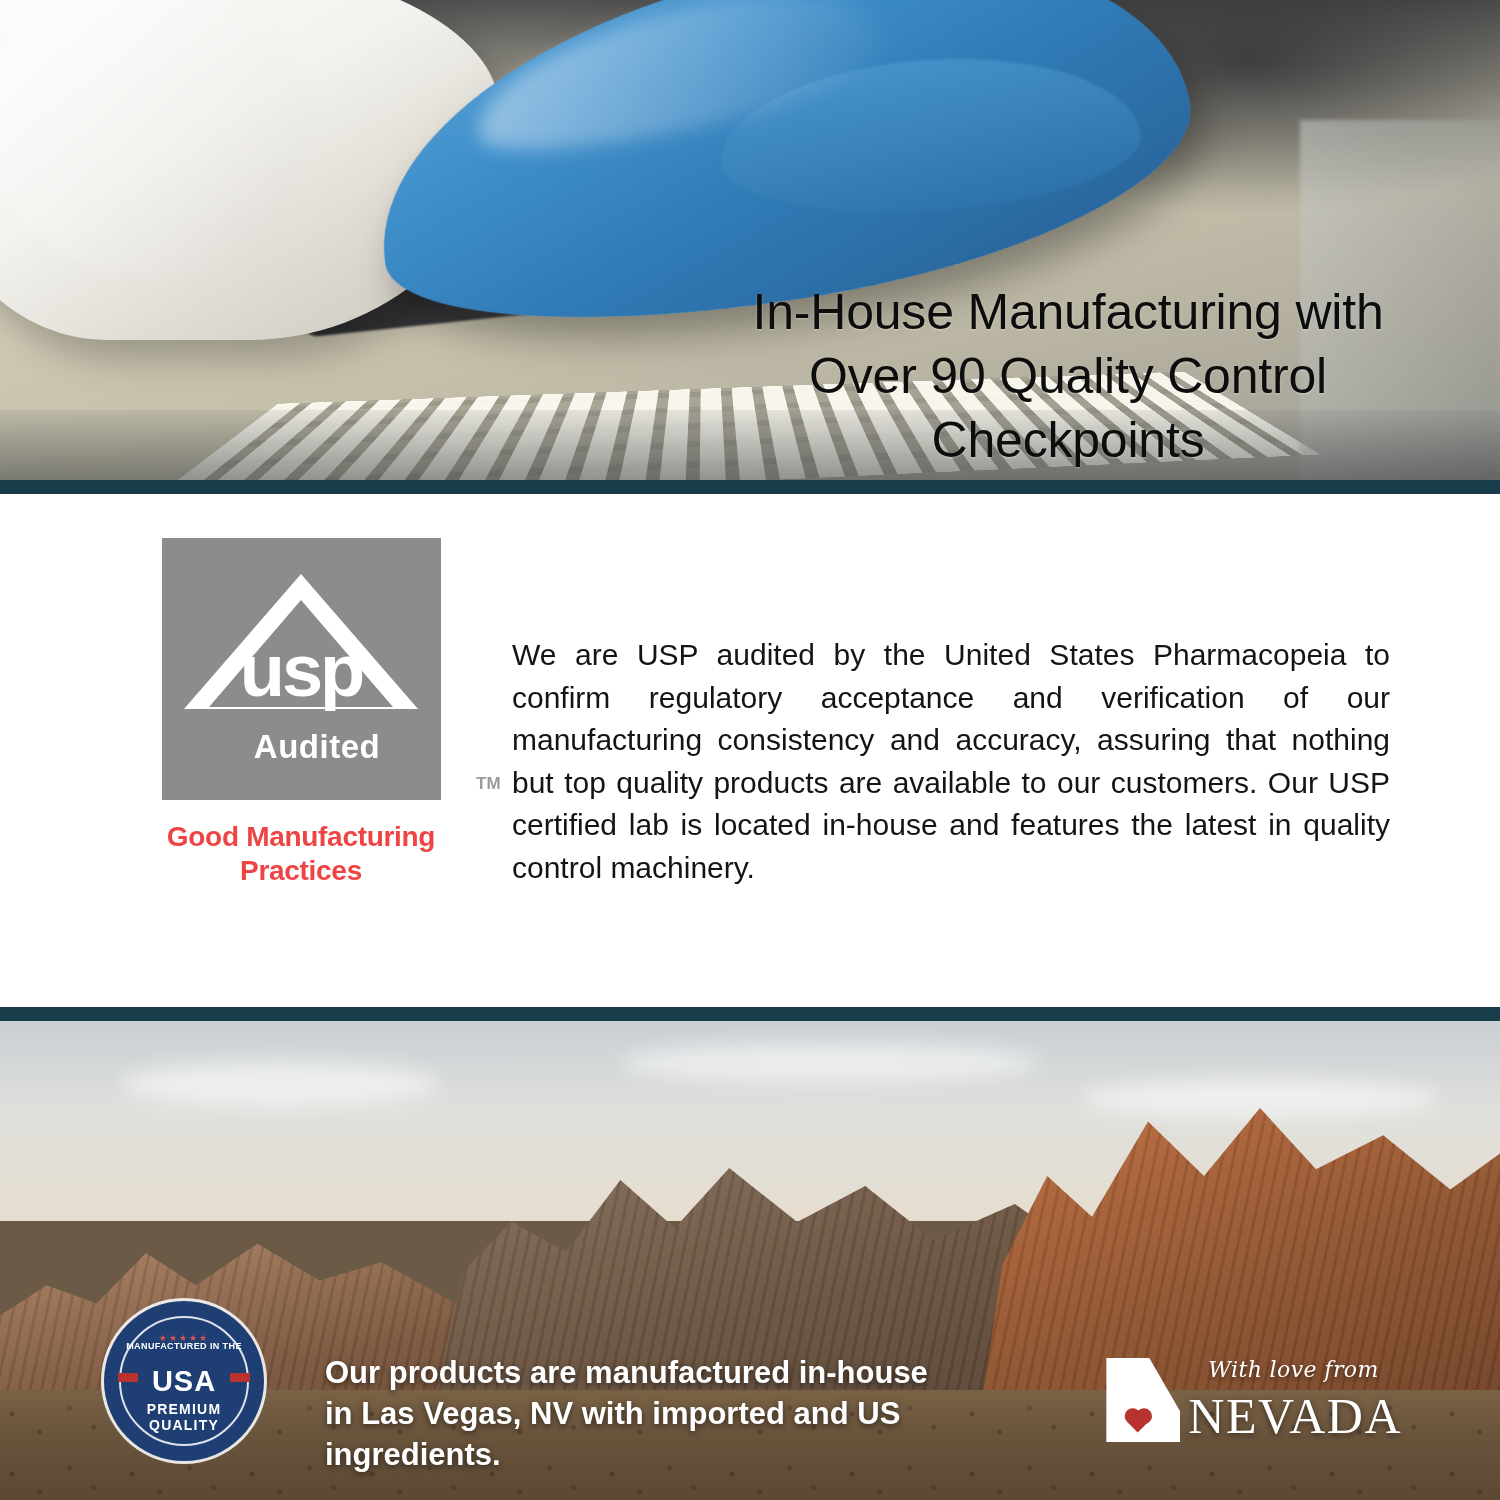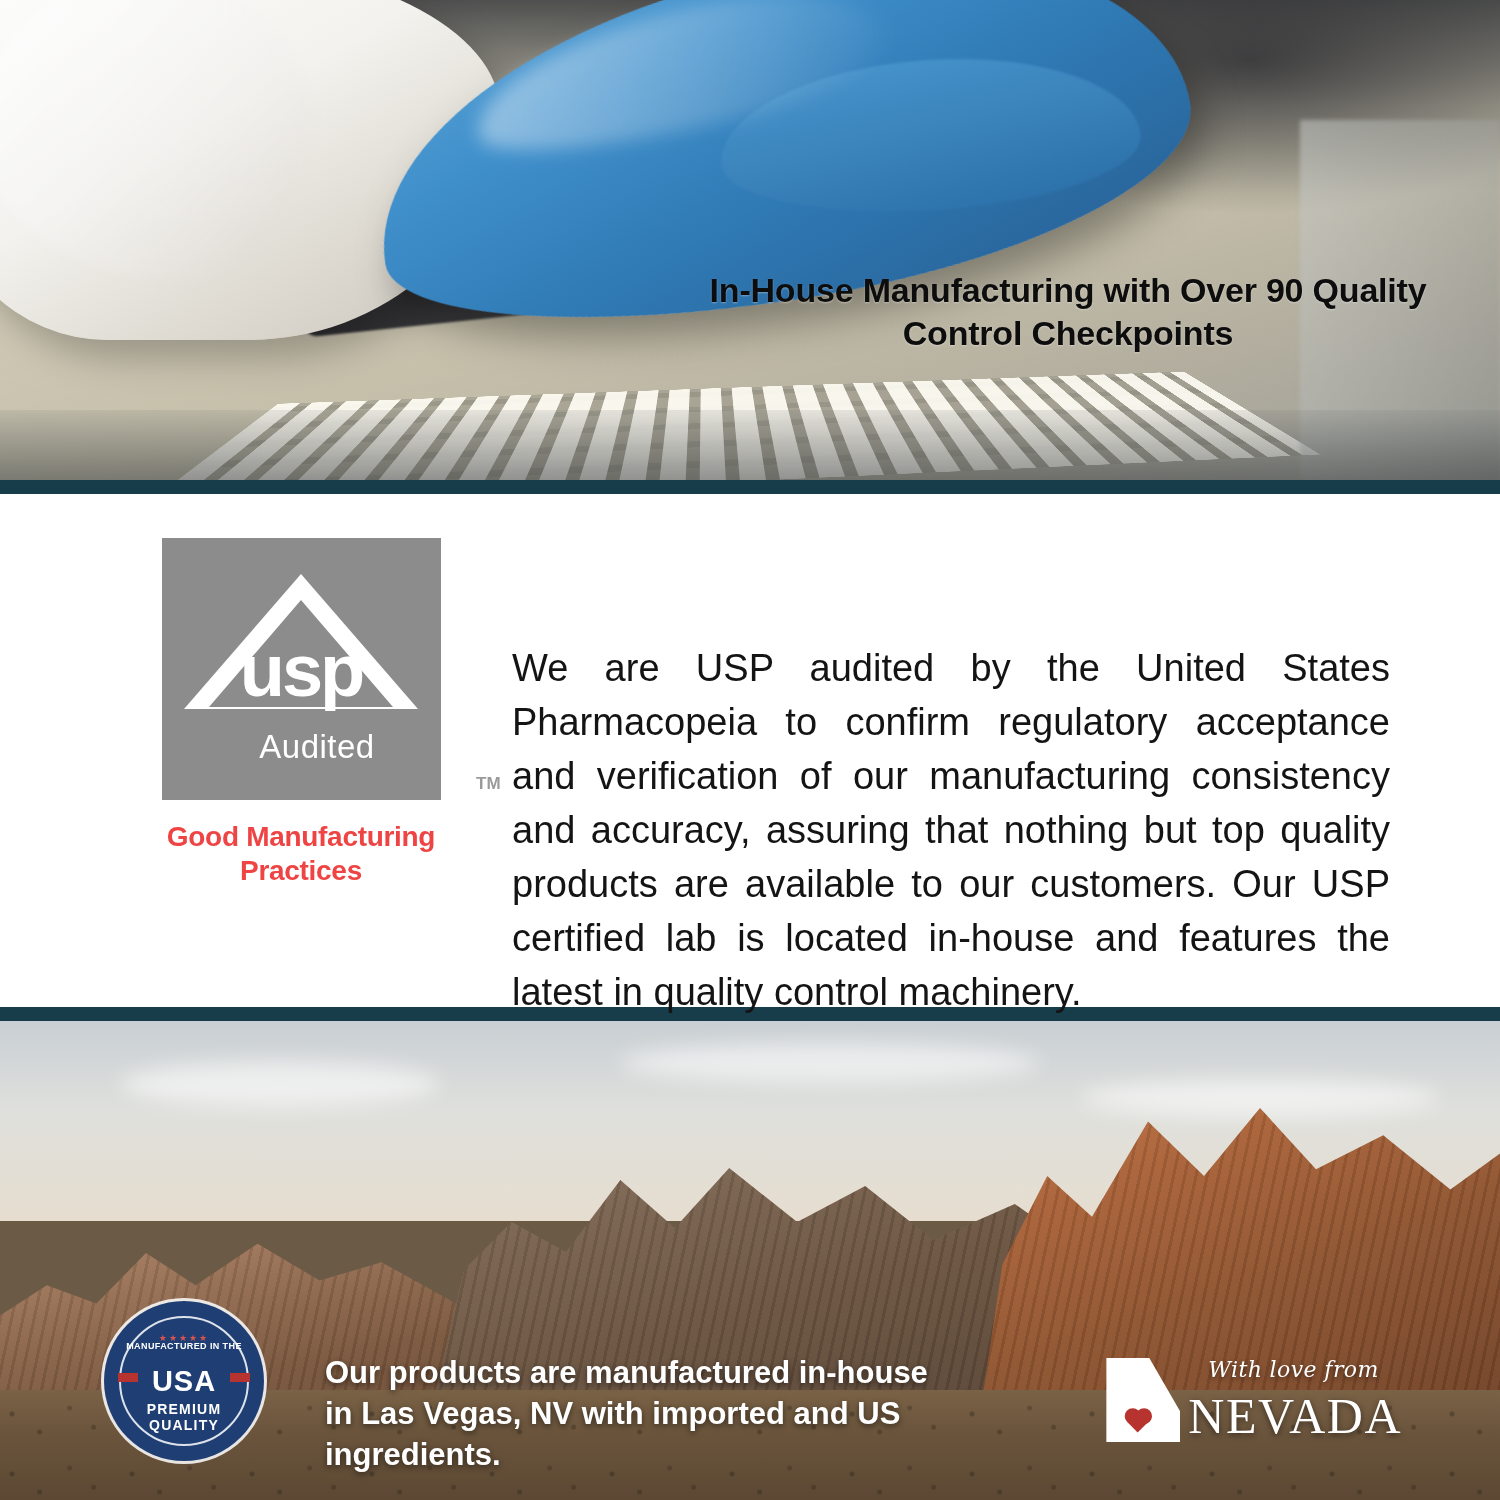--- a/index.html
+++ b/index.html
@@ -141,22 +141,22 @@
     transform: rotate(-6deg);
     filter: blur(1.2px);
   }
   .top-headline {
     position: absolute;
     right: 62px;
     top: 246px;
     width: 740px;
     text-align: center;
     color: #0d0d0d;
-    font-weight: bold;
-    font-size: 34px;
+    font-weight: normal;
+    font-size: 50px;
     line-height: 1.28;
     letter-spacing: -0.2px;
     text-shadow: 0 1px 2px rgba(255,255,255,0.35);
   }
   .divider-bar {
     width: 1500px;
     height: 14px;
     background: #173c4a;
   }
 
@@ -214,21 +214,21 @@
     letter-spacing: -3px;
     line-height: 1;
   }
   .usp-audited {
     position: absolute;
     left: 0;
     right: 0;
     bottom: 34px;
     color: #ffffff;
     font-size: 33px;
-    font-weight: normal;
+    font-weight: bold;
     letter-spacing: 0.5px;
     padding-left: 32px;
   }
   .usp-tm {
     position: absolute;
     left: 318px;
     top: 236px;
     font-size: 17px;
     color: #9a9a9a;
     font-weight: bold;
@@ -241,21 +241,21 @@
     color: #ef4444;
     line-height: 1.22;
     letter-spacing: -0.3px;
     text-align: center;
   }
   .mid-paragraph {
     position: absolute;
     left: 512px;
     top: 110px;
     width: 878px;
-    font-size: 38px;
+    font-size: 30px;
     line-height: 1.42;
     color: #141414;
     text-align: justify;
   }
 
   
   .panel-bottom {
     position: relative;
     width: 1500px;
     height: 479px;

